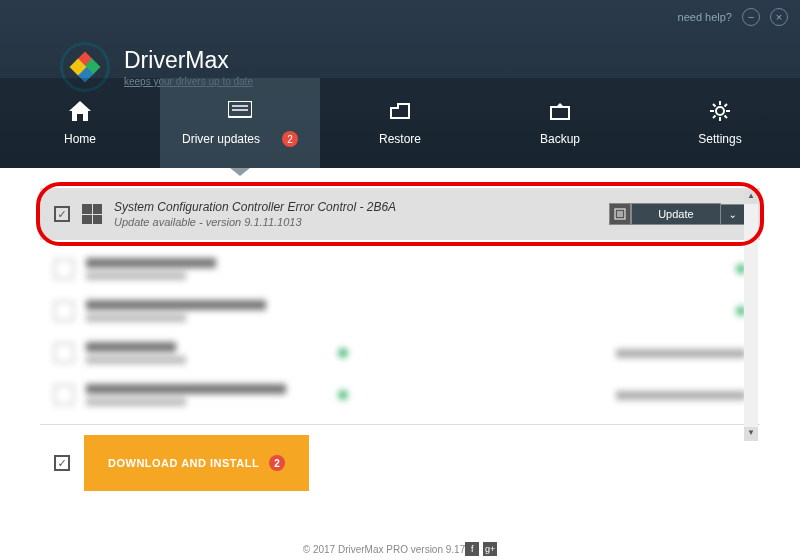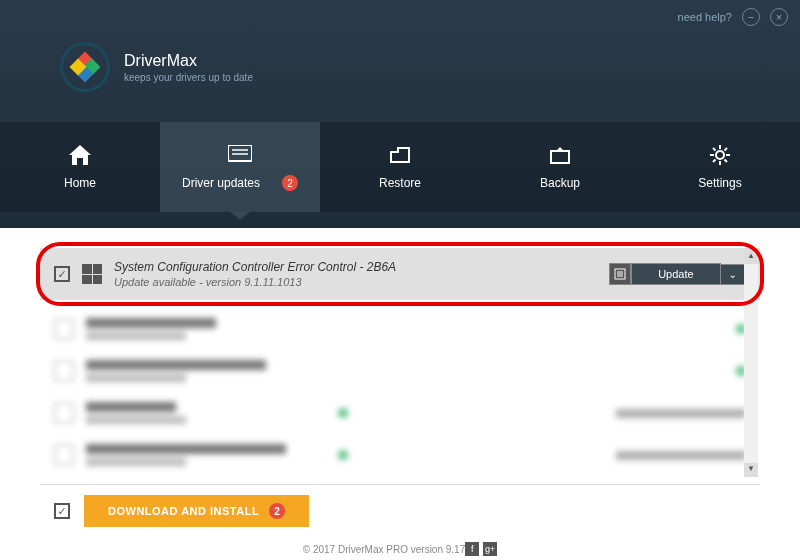--- a/index.html
+++ b/index.html
@@ -1,32 +1,32 @@
 <!DOCTYPE html>
 <html><head>
 <meta charset="utf-8">
 <style>
 * { margin: 0; padding: 0; box-sizing: border-box; font-family: Arial, sans-serif; }
 body { width: 800px; height: 560px; background: #fff; overflow: hidden; }
-.header { background: linear-gradient(180deg, #2a3a4a 0%, #1e2d3a 100%); height: 228px; position: relative; }
+.header { background: linear-gradient(180deg, #2a3a4a 0%, #1e2d3a 100%); height: 168px; position: relative; }
 .topbar { display: flex; justify-content: flex-end; align-items: center; padding: 8px 12px; gap: 10px; }
 .help-link { color: #8aa5b8; font-size: 11px; cursor: pointer; }
 .win-btn { width: 18px; height: 18px; border: 1px solid #6a8599; border-radius: 50%; display: flex; align-items: center; justify-content: center; color: #8aa5b8; font-size: 11px; cursor: pointer; }
 .brand { display: flex; align-items: center; padding: 8px 60px; gap: 14px; }
 .logo-circle { width: 50px; height: 50px; border: 3px solid #1a4a5a; border-radius: 50%; display: flex; align-items: center; justify-content: center; position: relative; }
 .logo-inner { width: 26px; height: 26px; position: relative; }
 .logo-seg { position: absolute; width: 12px; height: 12px; }
 .seg-r { background: #e84c3d; top: 0; left: 7px; transform: rotate(45deg); }
 .seg-g { background: #27ae60; top: 7px; right: 0; transform: rotate(45deg); }
 .seg-b { background: #2980b9; bottom: 0; left: 7px; transform: rotate(45deg); }
 .seg-y { background: #f1c40f; top: 7px; left: 0; transform: rotate(45deg); }
 .brand-text { color: #fff; }
-.brand-title { font-size: 16px; font-weight: normal; }
-.brand-sub { font-size: 10px; color: #8aa5b8; margin-top: 2px; }
-.navbar { display: flex; background: rgba(0,0,0,0.2); height: 90px; position: absolute; bottom: 16px; left: 0; right: 0; text-align: right; }
+.brand-title { font-size: 23px; font-weight: normal; }
+.brand-sub { font-size: 10px; color: #8aa5b8; margin-top: 2px; text-decoration: underline; }
+.navbar { display: flex; background: rgba(0,0,0,0.2); height: 90px; position: absolute; bottom: 0; left: 0; right: 0; text-align: right; }
 .nav-item { flex: 1; display: flex; flex-direction: column; align-items: center; justify-content: center; gap: 10px; color: #fff; font-size: 12px; cursor: pointer; position: relative; }
 .nav-item.active { background: rgba(70,90,105,0.6); }
 .nav-item.active::after { content: ''; position: absolute; bottom: -8px; left: 50%; transform: translateX(-50%); border-left: 10px solid transparent; border-right: 10px solid transparent; border-top: 8px solid rgba(70,90,105,0.6); }
 .nav-icon { width: 24px; height: 22px; display: flex; align-items: center; justify-content: center; }
 .nav-label-row { display: flex; align-items: center; gap: 22px; }
 .badge { background: #e84c3d; color: #fff; width: 16px; height: 16px; border-radius: 50%; font-size: 10px; display: flex; align-items: center; justify-content: center; }
 .content { padding: 20px 40px 0; position: relative; }
 .highlight-ring { position: absolute; border: 4px solid #e60000; border-radius: 24px; top: 14px; left: 36px; right: 36px; height: 64px; pointer-events: none; z-index: 5; }
 .driver-row { display: flex; align-items: center; padding: 12px 14px; gap: 12px; background: #e8e8e8; margin-bottom: 4px; }
 .driver-row.primary { background: #e0e0e0; }
@@ -45,21 +45,21 @@
 .blur-row { display: flex; align-items: center; padding: 10px 14px; gap: 12px; }
 .blur-icon { width: 20px; height: 20px; border: 1px solid #888; }
 .blur-text { flex: 1; }
 .blur-line1 { height: 10px; background: #555; width: 140px; margin-bottom: 4px; }
 .blur-line2 { height: 8px; background: #aaa; width: 100px; }
 .blur-dot { width: 10px; height: 10px; background: #27ae60; border-radius: 50%; margin-left: -4px; }
 .blur-right { height: 9px; background: #999; width: 130px; }
 .scrollbar { position: absolute; right: 42px; top: 22px; bottom: 60px; width: 14px; background: #f0f0f0; }
 .scroll-arrow { height: 14px; background: #ddd; font-size: 9px; text-align: center; color: #555; cursor: pointer; }
 .bottom-bar { display: flex; align-items: center; padding: 10px 14px; gap: 14px; margin-top: 8px; border-top: 1px solid #ddd; }
-.download-btn { background: #f5a623; color: #fff; padding: 8px 24px; font-size: 11px; font-weight: bold; letter-spacing: 0.5px; display: flex; align-items: center; gap: 10px; cursor: pointer; }
+.download-btn { background: #f5a623; color: #fff; padding: 20px 24px; font-size: 11px; font-weight: bold; letter-spacing: 0.5px; display: flex; align-items: center; gap: 10px; cursor: pointer; }
 .footer { position: absolute; bottom: 4px; left: 0; right: 0; text-align: center; font-size: 10px; color: #888; display: flex; align-items: center; justify-content: center; gap: 0; }
 .social { display: flex; gap: 4px; }
 .social-ic { width: 14px; height: 14px; background: #555; color: #fff; font-size: 9px; display: flex; align-items: center; justify-content: center; }
 svg { display: block; }
 </style>
 </head>
 <body>
 
 <div class="header">
   <div class="topbar">

